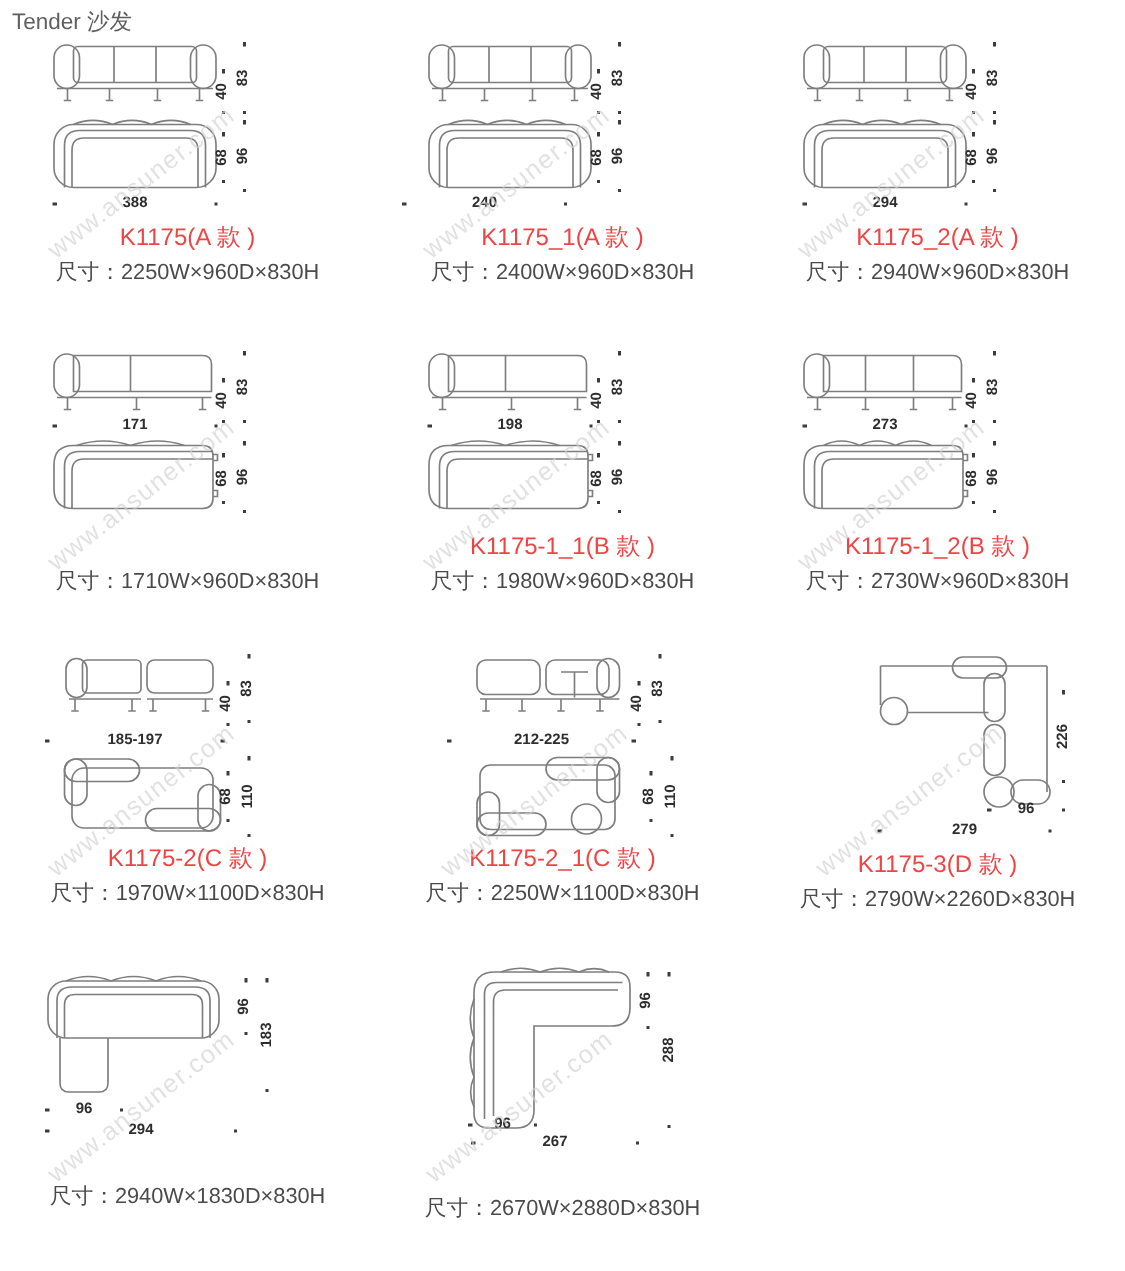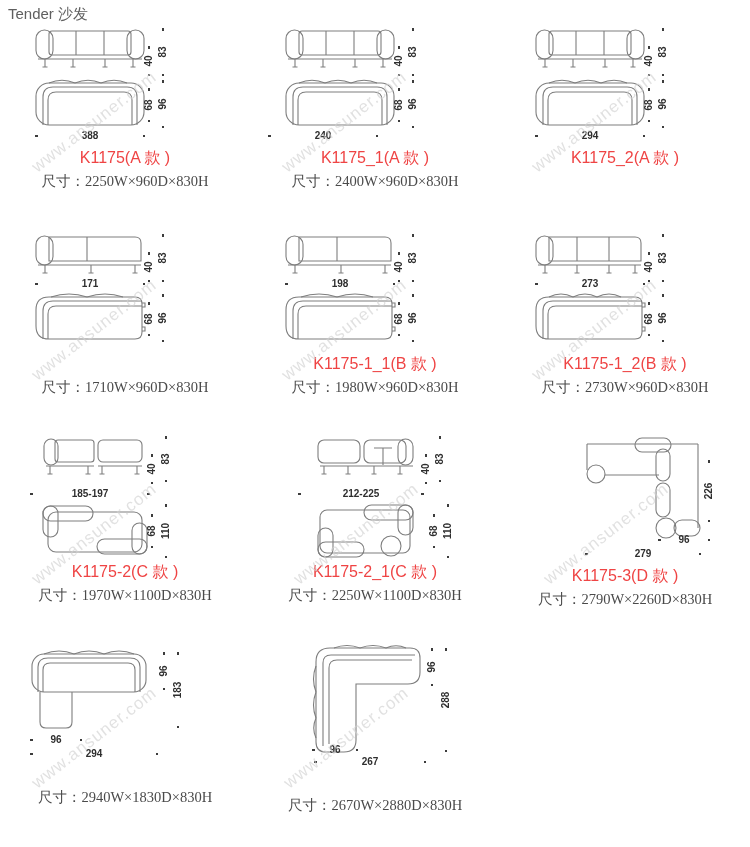--- a/index.html
+++ b/index.html
@@ -2,21 +2,21 @@
 <html><head>
 <meta charset="utf-8">
 <style>
   html,body{margin:0;padding:0;background:#fff;}
   .sheet{position:relative;width:750px;height:847px;background:#fff;overflow:hidden;
          font-family:"Liberation Sans",sans-serif;}
   .page-title{position:absolute;left:8px;top:5px;font-size:15px;color:#5f5f5f;}
   .cell{position:absolute;width:250px;height:210px;}
   .cell svg{position:absolute;overflow:visible;}
   .model{position:absolute;left:0;right:0;text-align:center;font-size:16px;color:#ef4444;white-space:nowrap;}
-  .size{position:absolute;left:0;right:0;text-align:center;font-size:14.5px;color:#4a4a4a;white-space:nowrap;font-family:Liberation Serif, serif;}
+  .size{position:absolute;left:0;right:0;text-align:center;font-size:14.5px;color:#4a4a4a;white-space:nowrap;}
   .wdim{position:absolute;display:flex;flex-direction:row;align-items:center;justify-content:space-between;height:12px;}
   .vdim{position:absolute;display:flex;flex-direction:column;align-items:center;justify-content:space-between;width:12px;}
   .dot{display:block;width:2.5px;height:2.5px;background:#3c3c3c;flex:0 0 auto;}
   .num{font-weight:bold;font-size:10px;color:#2e2e2e;white-space:nowrap;line-height:1;}
   .vnum{transform:rotate(-90deg);}
   .wm{position:absolute;transform:rotate(-38deg);font-size:17px;letter-spacing:1px;
       color:#d2d2d2;opacity:.65;white-space:nowrap;pointer-events:none;}
   .defs{position:absolute;width:0;height:0;}
 </style>
 </head>
@@ -230,20 +230,21 @@
         <i class="dot"></i>
         <span class="num vnum">96</span>
         <i class="dot"></i>
       </div>
     <div class="wdim" style="left:35px;top:108px;width:110px">
         <i class="dot"></i>
         <span class="num">294</span>
         <i class="dot"></i>
       </div>
     <div class="model" style="top:126px">K1175_2(A 款 )</div>
+    <div class="size" style="top:150px">尺寸：2940W×960D×830H</div>
     <div class="wm" style="left:18px;top:90px">www.ansuner.com</div>
   </div>
 
   <div class="cell" style="left:0;top:228px">
     <svg style="left:35px;top:6px" width="110" height="44">
         <use href="#frontB"></use>
       </svg>
     <div class="vdim" style="left:143px;top:24px;height:30px">
         <i class="dot"></i>
         <span class="num vnum">40</span>

